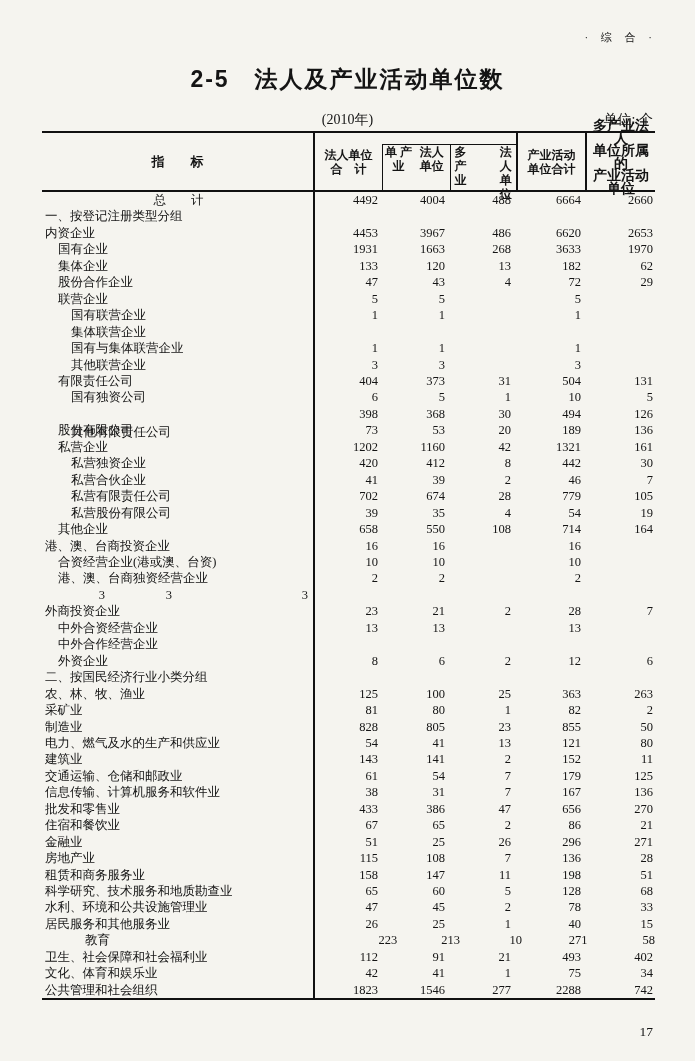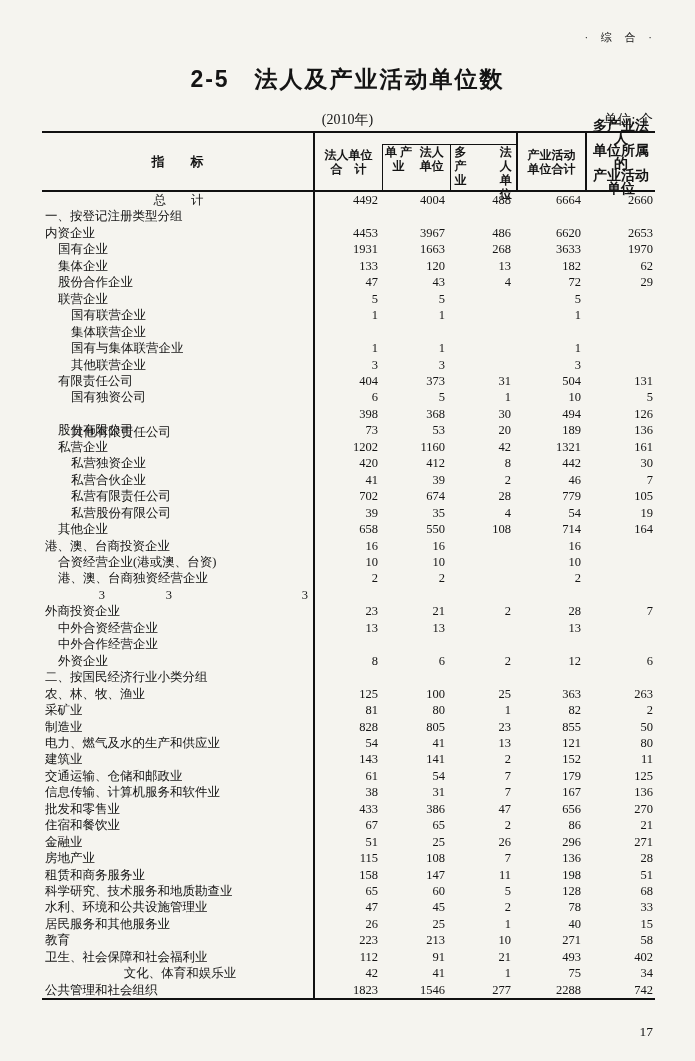--- a/index.html
+++ b/index.html
@@ -456,37 +456,37 @@
   </div>
         <div class="tr">
     <div class="td label" style="padding-left: 3px;">居民服务和其他服务业</div>
     <div class="td num c1">26</div>
     <div class="td num c2">25</div>
     <div class="td num c3">1</div>
     <div class="td num c4">40</div>
     <div class="td num c5">15</div>
   </div>
         <div class="tr">
-    <div class="td label" style="padding-left: 3px;">教育</div>
+    <div class="td label" style="padding-left: 3px; margin-left: 40px;">教育</div>
     <div class="td num c1">223</div>
     <div class="td num c2">213</div>
     <div class="td num c3">10</div>
     <div class="td num c4">271</div>
     <div class="td num c5">58</div>
   </div>
         <div class="tr">
     <div class="td label" style="padding-left: 3px;">卫生、社会保障和社会福利业</div>
     <div class="td num c1">112</div>
     <div class="td num c2">91</div>
     <div class="td num c3">21</div>
     <div class="td num c4">493</div>
     <div class="td num c5">402</div>
   </div>
         <div class="tr">
-    <div class="td label" style="padding-left: 3px; text-align: center;">文化、体育和娱乐业</div>
+    <div class="td label" style="padding-left: 3px;">文化、体育和娱乐业</div>
     <div class="td num c1">42</div>
     <div class="td num c2">41</div>
     <div class="td num c3">1</div>
     <div class="td num c4">75</div>
     <div class="td num c5">34</div>
   </div>
         <div class="tr">
     <div class="td label" style="padding-left: 3px;">公共管理和社会组织</div>
     <div class="td num c1">1823</div>
     <div class="td num c2">1546</div>

